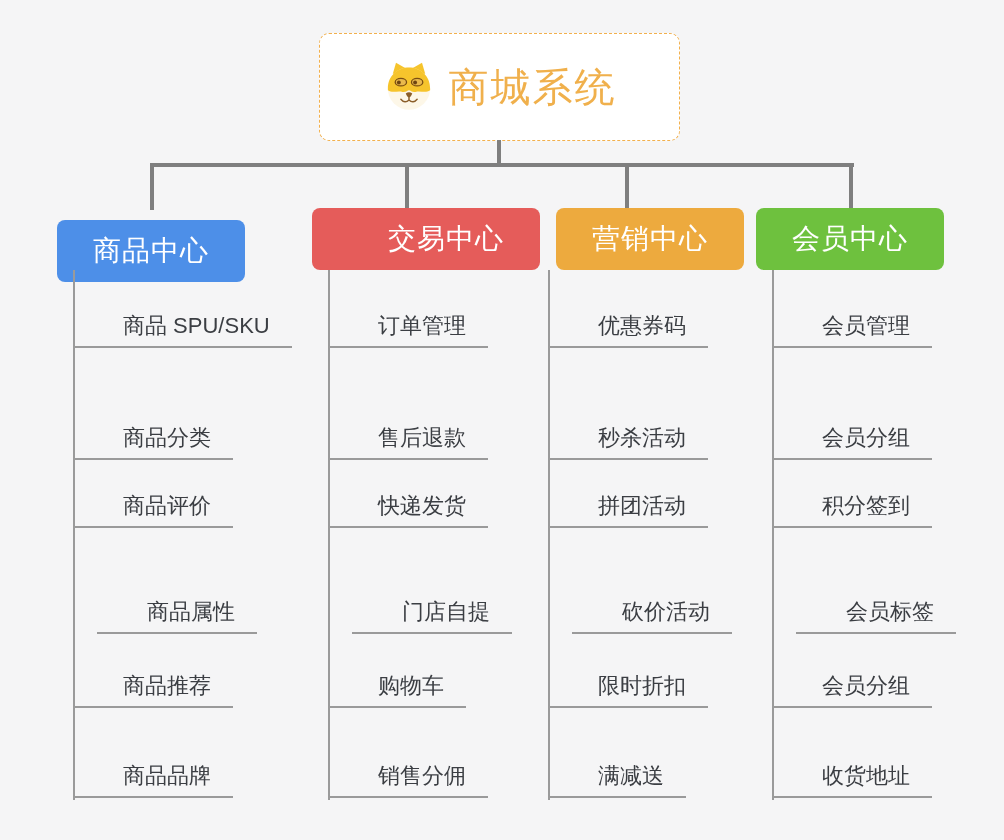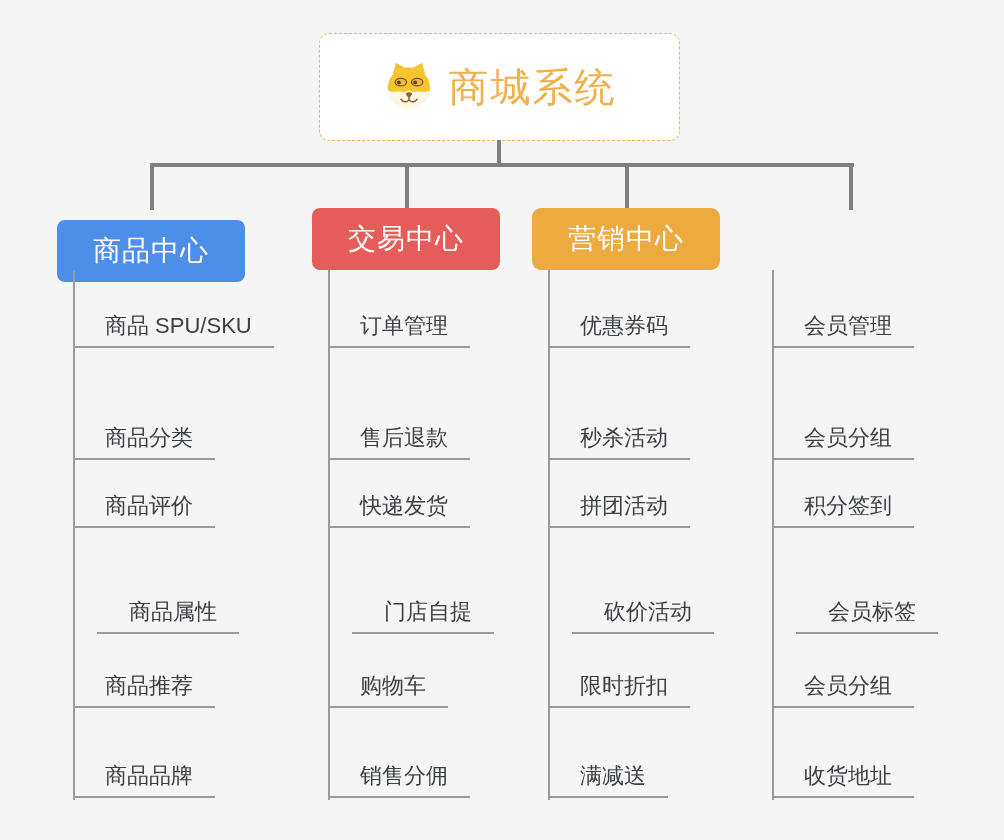--- a/index.html
+++ b/index.html
@@ -42,41 +42,41 @@
   
   .branch{
     position:absolute;top:208px;width:188px;height:62px;
     border-radius:8px;
     color:#ffffff;font-size:28px;
     display:flex;align-items:center;justify-content:center;
     letter-spacing:1px;
     white-space:nowrap;
   }
   .branch.b0{left:57px;background:#4d8fe8;margin-top:12px;}
-  .branch.b1{left:312px;background:#e55c5a;}
-  .branch.b2{left:532px;background:#edaa3e;border-radius:9px;}
+  .branch.b1{left:312px;background:#e55c5a;padding-left:40px;}
+  .branch.b2{left:556px;background:#edaa3e;}
   .branch.b3{left:756px;background:#6ec13e;}
 
   
   .trunk{position:absolute;top:270px;height:530px;width:2px;background:#9a9a9a;}
   .trunk.t0{left:73px;}
   .trunk.t1{left:328px;}
   .trunk.t2{left:548px;}
   .trunk.t3{left:772px;}
 
   .col{position:absolute;top:0;}
   .col.c0{left:73px;}
   .col.c1{left:328px;}
   .col.c2{left:548px;}
   .col.c3{left:772px;}
 
   .leaf{
     position:absolute;left:0;
     height:40px;line-height:40px;
-    padding:0 22px 0 32px;
+    padding:0 22px 0 50px;
     border-bottom:2px solid #9a9a9a;
     font-size:22px;color:#3b3e43;
     white-space:nowrap;
   }
   .leaf.r0{top:306px;}
   .leaf.r1{top:396px;margin-top:22px;}
   .leaf.r2{top:486px;}
   .leaf.r3{top:592px;margin-left:24px;}
   .leaf.r4{top:666px;}
   .leaf.r5{top:756px;}
@@ -115,20 +115,21 @@
   <div class="conn v root-drop"></div>
   <div class="conn h rail"></div>
   <div class="conn v drop1"></div>
   <div class="conn v drop2"></div>
   <div class="conn v drop3"></div>
   <div class="conn v drop4"></div>
 
   <div class="branch b0">商品中心</div>
   <div class="branch b1">交易中心</div>
   <div class="branch b2">营销中心</div>
+  <div class="branch b3">会员中心</div>
 
   <div class="trunk t0"></div>
   <div class="trunk t1"></div>
   <div class="trunk t2"></div>
   <div class="trunk t3"></div>
 
   <div class="col c0">
     <div class="leaf r0">商品 SPU/SKU</div>
     <div class="leaf r1">商品分类</div>
     <div class="leaf r2">商品评价</div>

